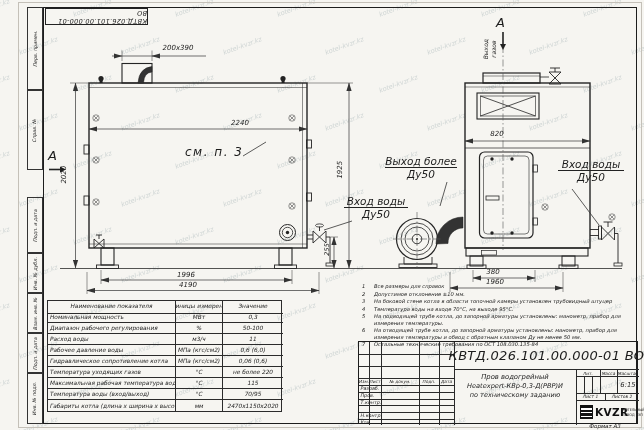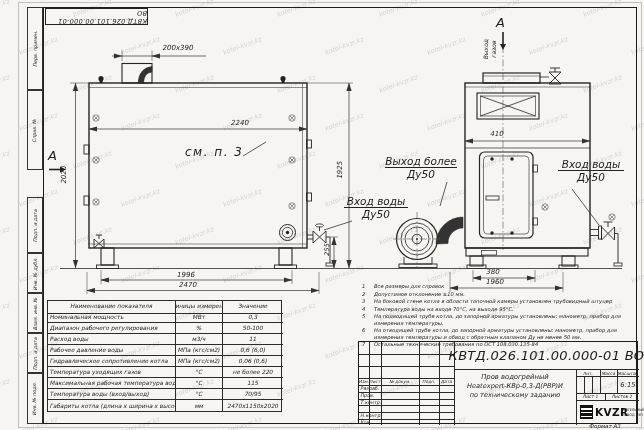--- a/index.html
+++ b/index.html
@@ -358,23 +358,23 @@
   <div class="t" style="left:496px;top:16px;font-size:13px">А</div>
   <div class="t c rv" style="left:469px;top:46px;width:34px;font-size:6px">Выход</div>
   <div class="t c rv" style="left:477px;top:46px;width:34px;font-size:6px">газов</div>
   <div class="t" style="left:185px;top:146px;font-size:12px;letter-spacing:1.5px">см. п. 3</div>
 
   <div class="t c" style="left:150px;top:45px;width:56px;font-size:7px">200х390</div>
   <div class="t c" style="left:215px;top:119.5px;width:50px;font-size:7px">2240</div>
   <div class="t c rv" style="left:45px;top:171px;width:40px;font-size:7px">2020</div>
   <div class="t c rv" style="left:321px;top:166px;width:40px;font-size:7px">1925</div>
   <div class="t c" style="left:166px;top:271.5px;width:40px;font-size:7px">1996</div>
-  <div class="t c" style="left:168px;top:282px;width:40px;font-size:7px">2470</div>
+  <div class="t c" style="left:168px;top:282px;width:40px;font-size:7px">4190</div>
   <div class="t c rv" style="left:312px;top:246px;width:30px;font-size:6.5px">255</div>
-  <div class="t c" style="left:482px;top:131px;width:30px;font-size:7px">410</div>
+  <div class="t c" style="left:482px;top:131px;width:30px;font-size:7px">820</div>
   <div class="t c" style="left:478px;top:269px;width:30px;font-size:7px">380</div>
   <div class="t c" style="left:477px;top:279px;width:36px;font-size:7px">1960</div>
 
   <div class="wlabel" style="left:385px;top:155px;width:72px">
     <div class="l1">Выход более</div>
     <div class="l2">Ду50</div>
   </div>
   <div class="wlabel" style="left:344px;top:195px;width:64px">
     <div class="l1">Вход воды</div>
     <div class="l2">Ду50</div>

